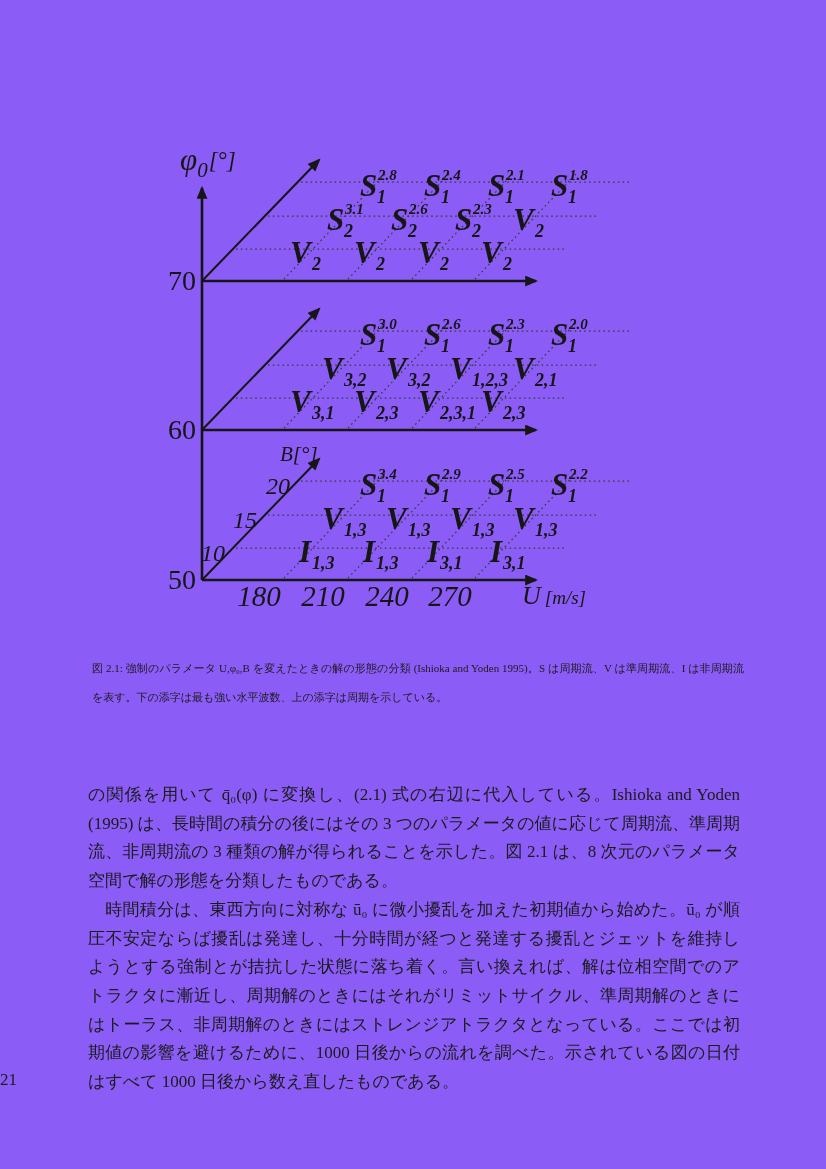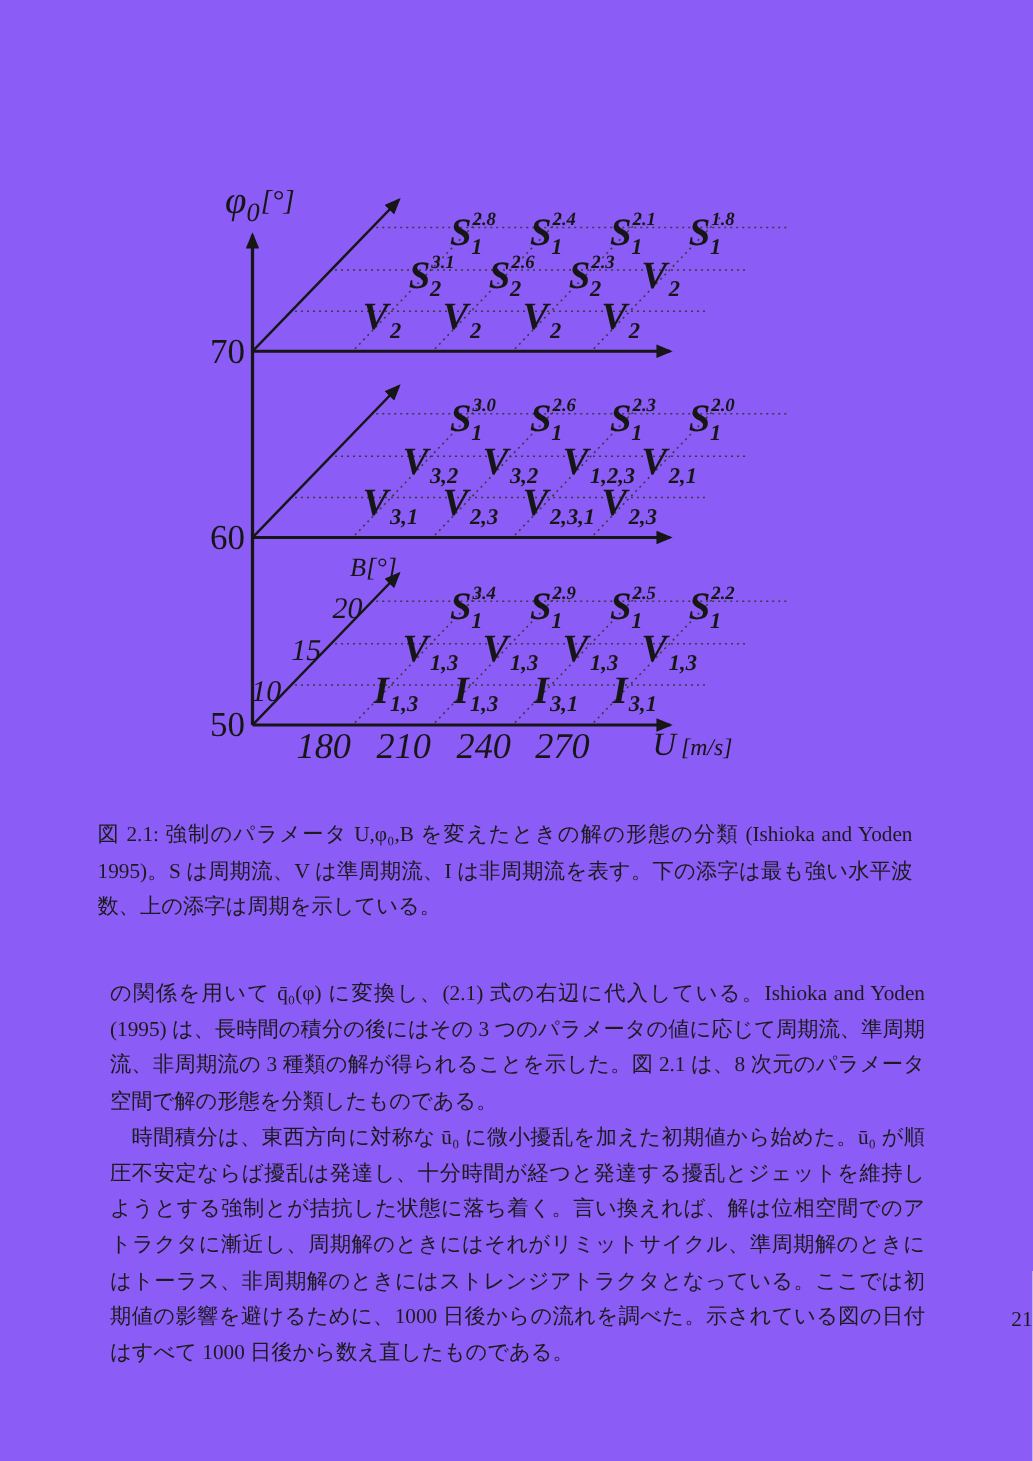--- a/index.html
+++ b/index.html
@@ -3,26 +3,26 @@
 <meta charset="utf-8">
 <style>
   html,body{margin:0;padding:0;background:#f2f1ed;}
   .page{
     position:relative;width:826px;height:1169px;background:#8b5cf6;
     font-family:"Liberation Serif","DejaVu Serif",serif;color:#1b1b1b;overflow:hidden;
   }
   .figure-wrap{position:absolute;left:112px;top:128px;width:620px;height:500px;}
   svg text{font-family:"Liberation Serif","DejaVu Serif",serif;fill:#161616;}
   .caption{
-    position:absolute;left:78px;top:654px;width:652px;margin:0;
-    font-size:17px;line-height:28.6px;text-align:justify;
+    position:absolute;left:92px;top:654px;width:652px;margin:0;
+    font-size:11px;line-height:28.6px;text-align:justify;
   }
   .bodytext{position:absolute;left:88px;top:781px;width:652px;}
   .bodytext p{margin:0;font-size:17px;line-height:28.7px;text-align:justify;}
-  .pagenum{position:absolute;left:0;top:1046px;width:100%;text-align:right;font-size:17px;}
+  .pagenum{position:absolute;left:0;top:1070px;width:100%;text-align:left;font-size:17px;}
 </style>
 </head>
 <body>
 
 <div class="page">
 
   <div class="figure-wrap">
     <svg id="fig" viewBox="0 0 620 500" width="620" height="500">
         <defs>
           <marker id="ah" viewBox="0 0 12 10" refX="10" refY="5" markerWidth="13" markerHeight="11" orient="auto" markerUnits="userSpaceOnUse">

